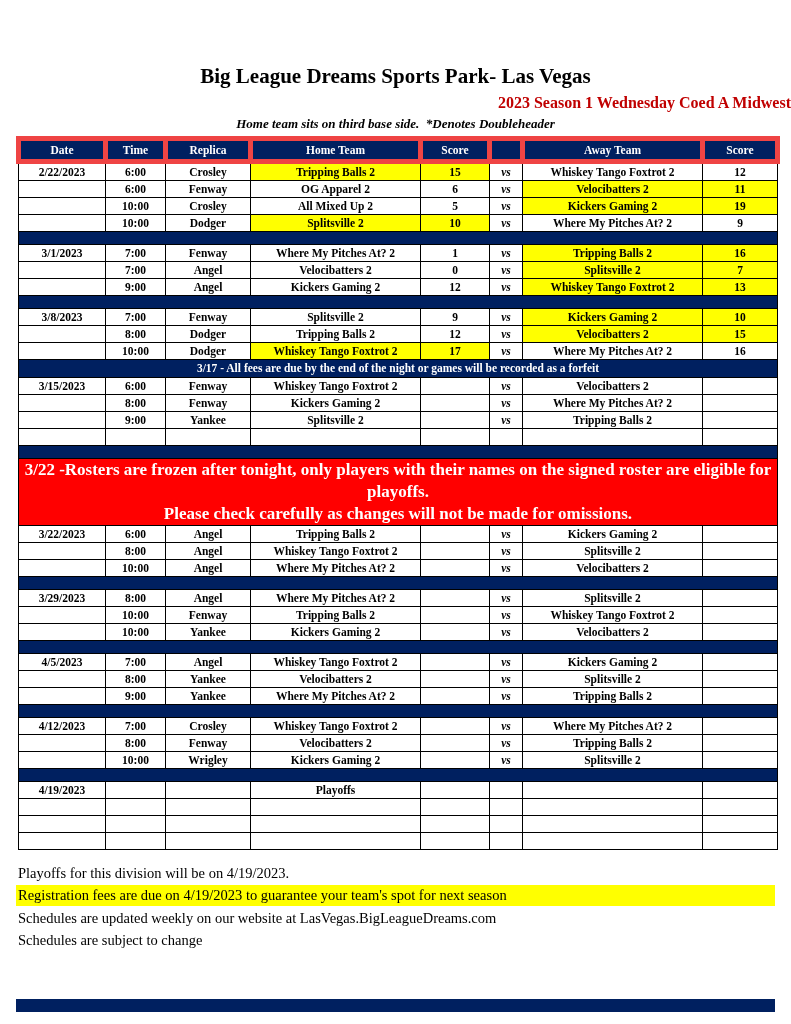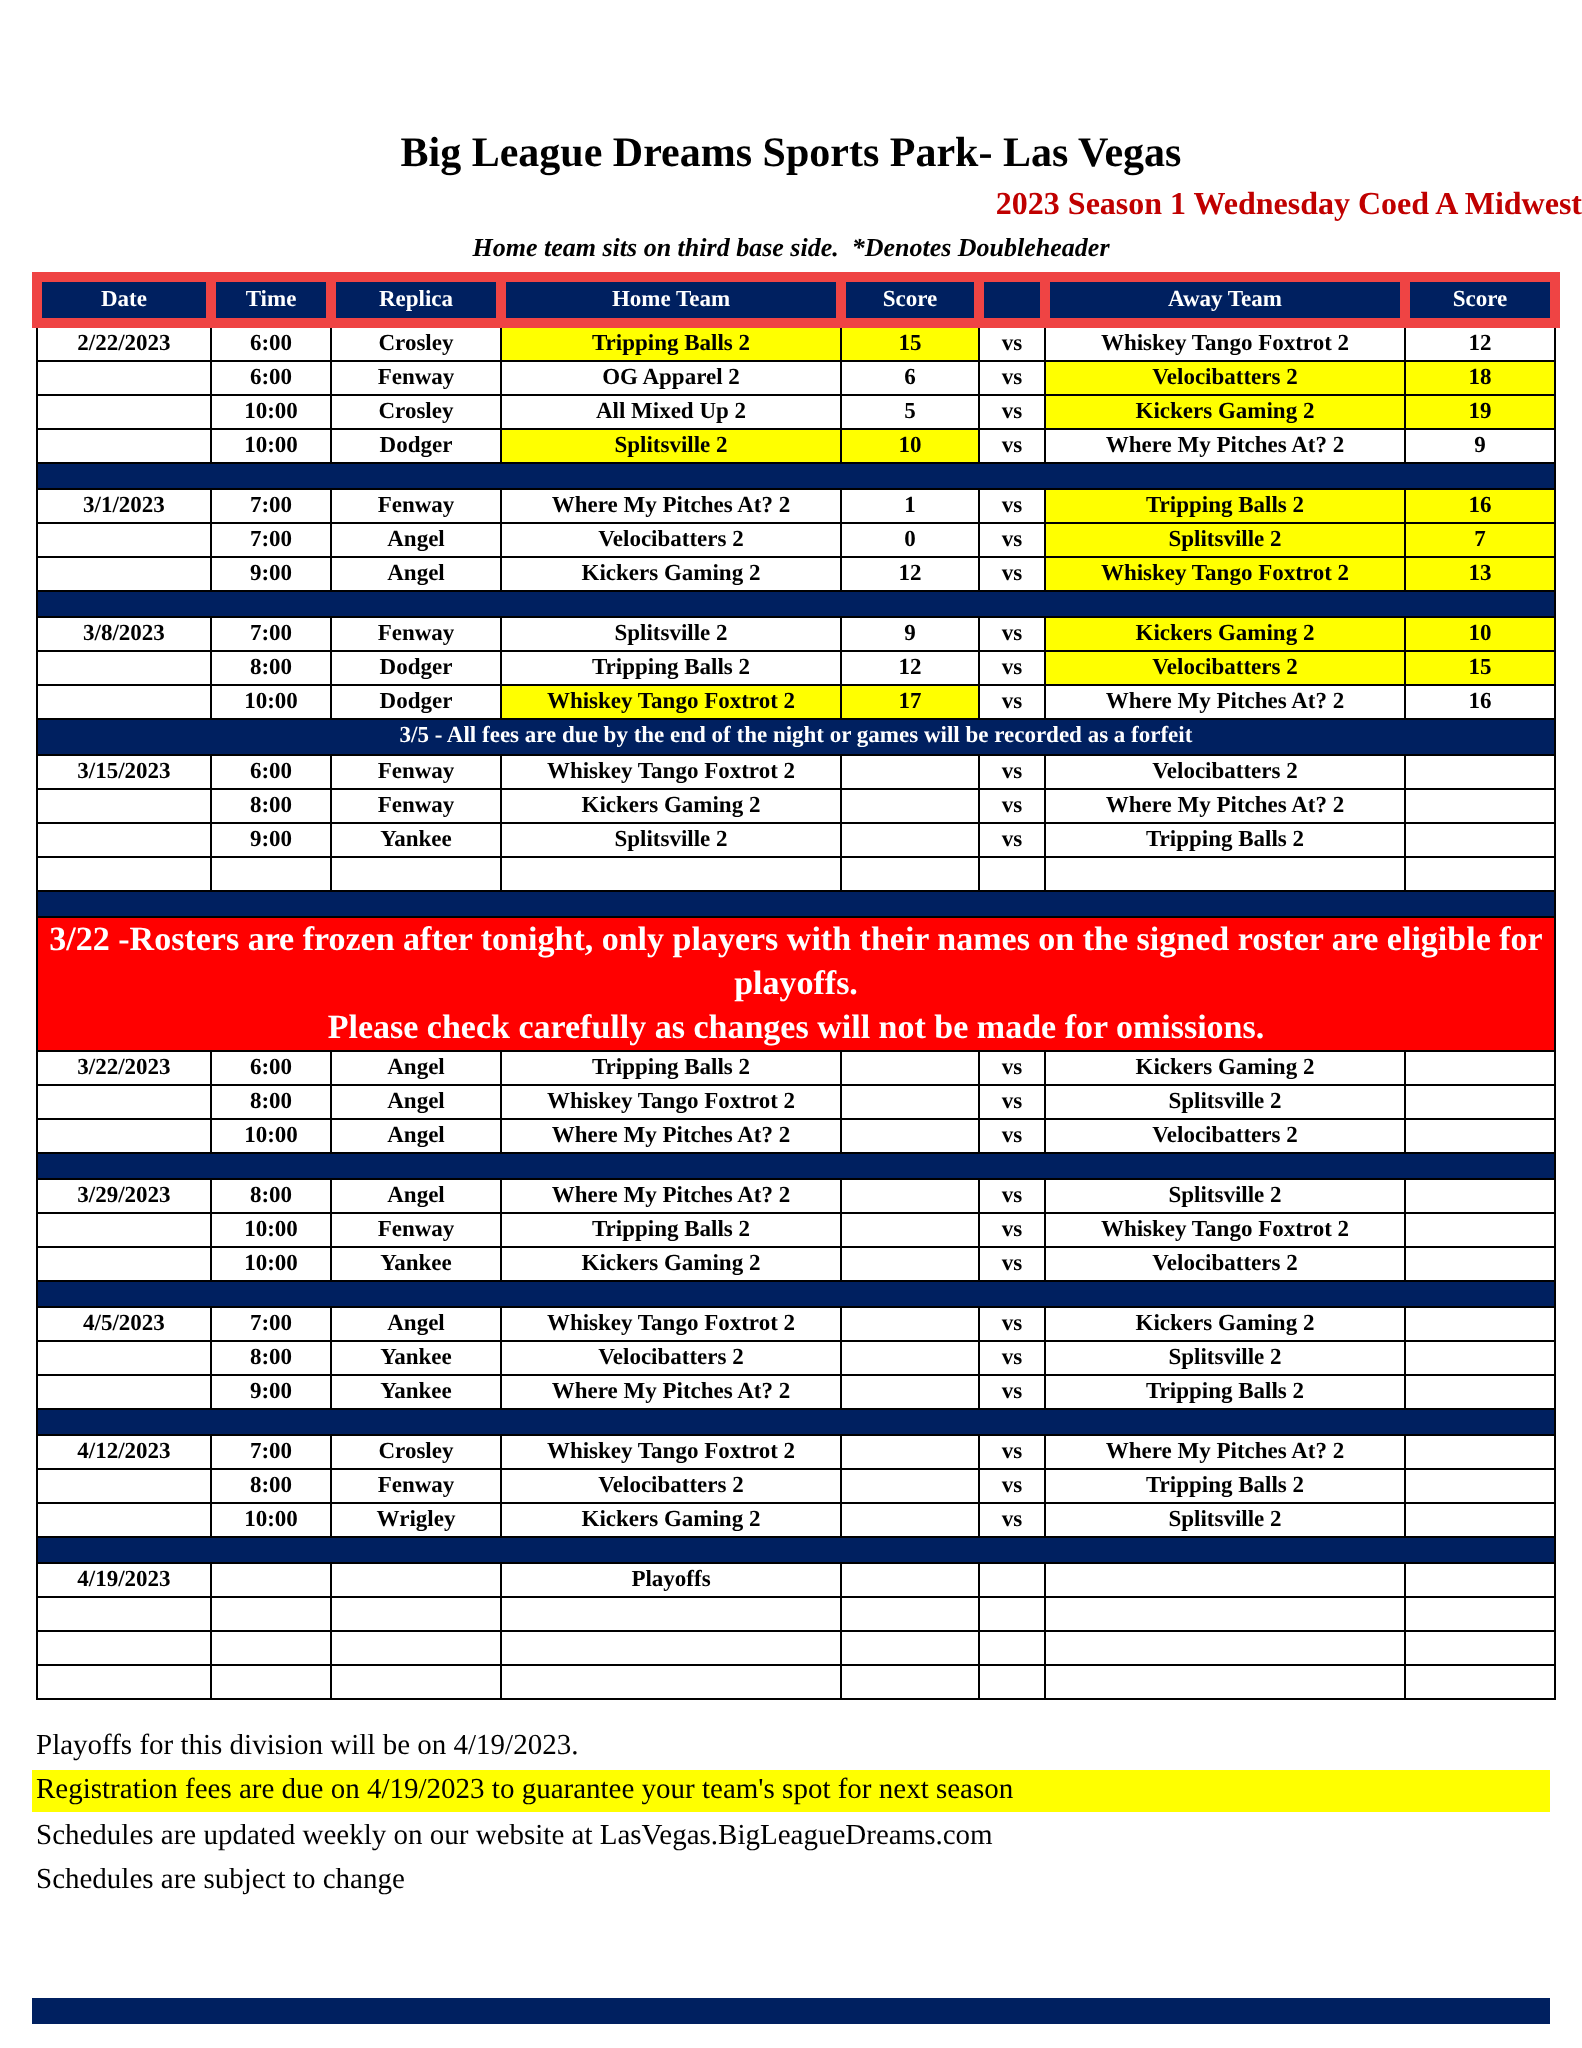--- a/index.html
+++ b/index.html
@@ -37,21 +37,21 @@
     border: 1px solid #000; height: 16px;
     font-size: 11.5px; font-weight: bold; text-align: center;
     padding: 0 2px; white-space: nowrap; overflow: hidden; color: #000;
   }
   tr.sep-row td { background: var(--navy, #002060); height: 12px; }
   tr.msg-row td { color: #fff; }
   tr.msg-row.navy td { background: var(--navy, #002060); height: 17px; font-size: 11.5px; }
   tr.msg-row.red td { background: var(--red, #FF0000); height: 34px; font-size: 17px; margin-left: 25px; }
   tr.msg-row .msg-line { line-height: 1.3; white-space: normal; }
   td.hl { background: var(--yellow, #FFFF00); }
-  td.col-vs { font-size: 10.5px; }
+  td.col-vs { font-style: italic; font-size: 10.5px; }
 
   col.c-date { width: 87px; }  col.c-time { width: 60px; }
   col.c-replica { width: 85px; } col.c-home { width: 170px; }
   col.c-hscore { width: 69px; }  col.c-vs { width: 33px; }
   col.c-away { width: 180px; }   col.c-ascore { width: 75px; }
 
   .footer { margin: 13px 0 0 16px; width: 759px; }
   .footer-line {
     font-size: 14.5px; font-weight: normal; color: #000;
     margin: 2px 0; padding: 1px 2px; line-height: 1.25;
@@ -106,21 +106,21 @@
           <td class="col-away-score">12</td>
         </tr>
         <tr class="game-row">
           <td class="col-date"></td>
           <td class="col-time">6:00</td>
           <td class="col-replica">Fenway</td>
           <td class="col-home-team">OG Apparel 2</td>
           <td class="col-home-score">6</td>
           <td class="col-vs">vs</td>
           <td class="col-away-team hl">Velocibatters 2</td>
-          <td class="col-away-score hl">18</td>
+          <td class="col-away-score hl">11</td>
         </tr>
         <tr class="game-row">
           <td class="col-date"></td>
           <td class="col-time">10:00</td>
           <td class="col-replica">Crosley</td>
           <td class="col-home-team">All Mixed Up 2</td>
           <td class="col-home-score">5</td>
           <td class="col-vs">vs</td>
           <td class="col-away-team hl">Kickers Gaming 2</td>
           <td class="col-away-score hl">19</td>
@@ -196,21 +196,21 @@
           <td class="col-time">10:00</td>
           <td class="col-replica">Dodger</td>
           <td class="col-home-team hl">Whiskey Tango Foxtrot 2</td>
           <td class="col-home-score hl">17</td>
           <td class="col-vs">vs</td>
           <td class="col-away-team">Where My Pitches At? 2</td>
           <td class="col-away-score">16</td>
         </tr>
         <tr class="msg-row navy">
           <td colspan="8">
-            <div class="msg-line">3/5 - All fees are due by the end of the night or games will be recorded as a forfeit</div>
+            <div class="msg-line">3/17 - All fees are due by the end of the night or games will be recorded as a forfeit</div>
           </td>
         </tr>
         <tr class="game-row">
           <td class="col-date">3/15/2023</td>
           <td class="col-time">6:00</td>
           <td class="col-replica">Fenway</td>
           <td class="col-home-team">Whiskey Tango Foxtrot 2</td>
           <td class="col-home-score"></td>
           <td class="col-vs">vs</td>
           <td class="col-away-team">Velocibatters 2</td>

